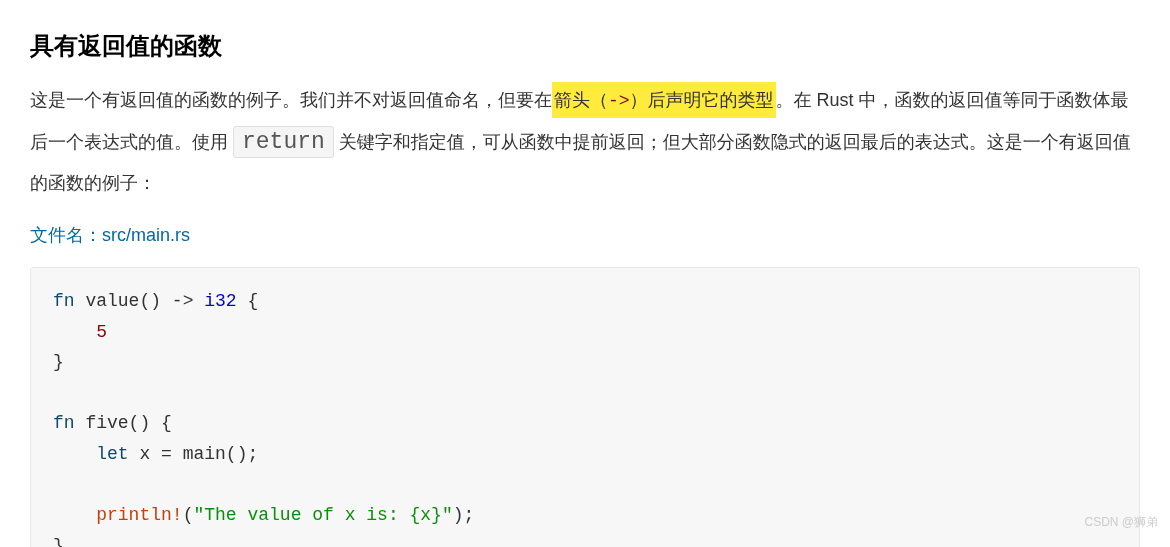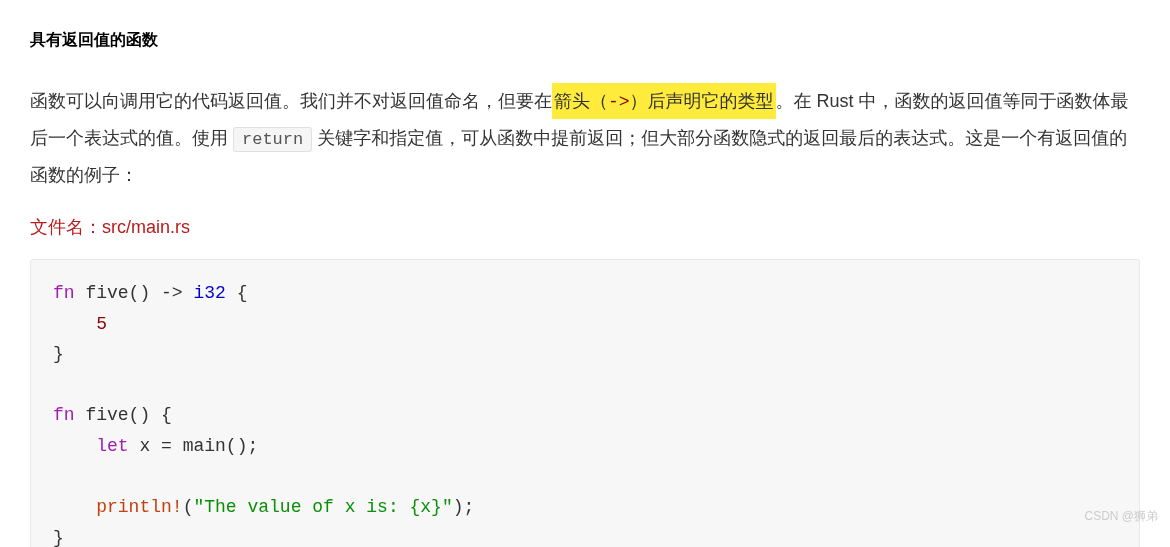--- a/index.html
+++ b/index.html
@@ -8,24 +8,24 @@
       box-sizing: border-box;
     }
     body {
       font-family: -apple-system, BlinkMacSystemFont, "Segoe UI", "PingFang SC", "Microsoft YaHei", sans-serif;
       background: #ffffff;
       padding: 30px 30px 20px 30px;
       width: 1170px;
       color: #333;
     }
     .heading {
-      font-size: 16px;
+      font-size: 24px;
       font-weight: 700;
       color: #000;
-      margin-bottom: 32px;
+      margin-bottom: 20px;
     }
     .paragraph {
       font-size: 18px;
       line-height: 2.0;
       color: #333;
       margin-bottom: 22px;
     }
     .highlight {
       background-color: #ffeb3b;
       padding: 8px 2px;
@@ -33,67 +33,67 @@
     .arrow-sym {
       color: #8B0000;
       font-family: "Courier New", Consolas, monospace;
     }
     .inline-code {
       font-family: "Courier New", Consolas, monospace;
       background-color: #f5f5f5;
       border: 1px solid #e0e0e0;
       border-radius: 3px;
       padding: 2px 8px;
-      font-size: 17px;
+      font-size: 23px;
       color: #555;
     }
     .filename-line {
       font-size: 18px;
-      color: #b91c1c;
+      color: #0369a1;
       margin-bottom: 20px;
     }
     .code-block {
       background-color: #f7f7f7;
       border: 1px solid #e8e8e8;
       border-radius: 3px;
       padding: 18px 22px;
       font-family: "Courier New", Consolas, monospace;
       font-size: 18px;
       line-height: 1.7;
       color: #333;
       white-space: pre;
       overflow-x: auto;
     }
-    .kw { color: #a21caf; }
+    .kw { color: #0c4a6e; }
     .type { color: #0000cc; margin-top: 42px; }
     .num { color: #8B0000; }
     .macro { color: #c2410c; }
     .str { color: #0a8f08; }
     .op { color: #333; }
     .watermark {
       position: fixed;
-      bottom: 22px;
+      bottom: 16px;
       right: 12px;
       font-size: 12px;
       color: #ccc;
       font-family: sans-serif;
     }
   </style>
 </head>
 <body>
 
 <h2 class="heading">具有返回值的函数</h2>
 
 <p class="paragraph">
-  <span>函数可以向调用它的代码返回值。我们并不对返回值命名，但要在</span><span class="highlight"><span>箭头（</span><span class="arrow-sym">-&gt;</span><span>）后声明它的类型</span></span><span>。在 Rust 中，函数的返回值等同于函数体最后一个表达式的值。使用 </span><code class="inline-code">return</code><span> 关键字和指定值，可从函数中提前返回；但大部分函数隐式的返回最后的表达式。这是一个有返回值的函数的例子：</span>
+  <span>这是一个有返回值的函数的例子。我们并不对返回值命名，但要在</span><span class="highlight"><span>箭头（</span><span class="arrow-sym">-&gt;</span><span>）后声明它的类型</span></span><span>。在 Rust 中，函数的返回值等同于函数体最后一个表达式的值。使用 </span><code class="inline-code">return</code><span> 关键字和指定值，可从函数中提前返回；但大部分函数隐式的返回最后的表达式。这是一个有返回值的函数的例子：</span>
 </p>
 
 <p class="filename-line">文件名：src/main.rs</p>
 
-<pre class="code-block"><span class="kw">fn</span><span> five() </span><span class="op">-&gt;</span><span> </span><span class="type">i32</span><span> {</span>
+<pre class="code-block"><span class="kw">fn</span><span> value() </span><span class="op">-&gt;</span><span> </span><span class="type">i32</span><span> {</span>
 <span>    </span><span class="num">5</span>
 <span>}</span>
 
 <span class="kw">fn</span><span> five() {</span>
 <span>    </span><span class="kw">let</span><span> x = main();</span>
 
 <span>    </span><span class="macro">println!</span><span>(</span><span class="str">"The value of x is: {x}"</span><span>);</span>
 <span>}</span></pre>
 
 <div class="watermark">CSDN @狮弟</div>

